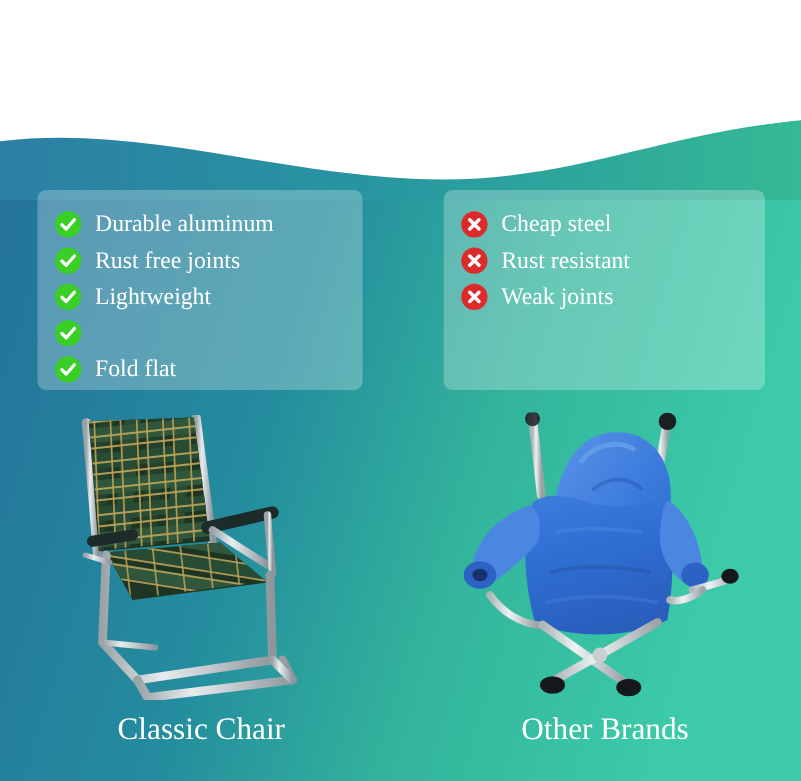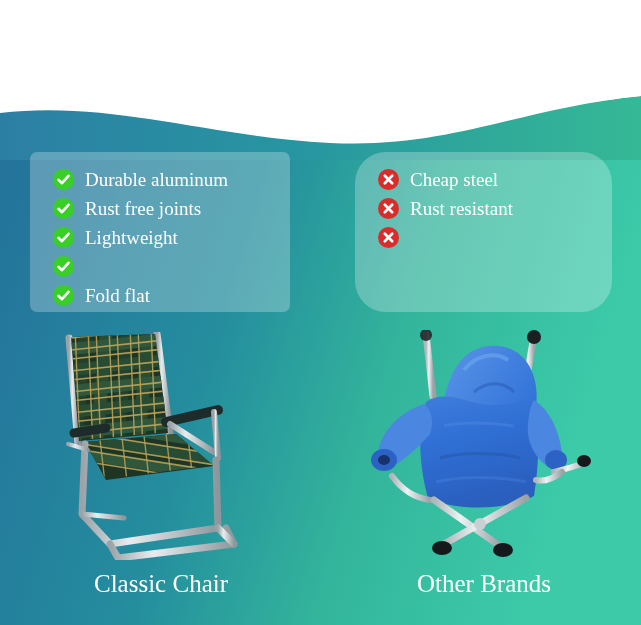--- a/index.html
+++ b/index.html
@@ -38,36 +38,34 @@
     z-index: 1;
   }
   .body-bg svg { display: block; }
 
   
   .panel {
     position: absolute;
     border-radius: 7px;
     z-index: 4;
     box-sizing: border-box;
-    padding-left: 9px;
   }
   .panel-pros {
     left: 30px;
     top: 152px;
     width: 260px;
     height: 160px;
     background: rgba(255,255,255,0.26);
   }
   .panel-cons {
     left: 355px;
     top: 152px;
     width: 257px;
     height: 160px;
     background: rgba(255,255,255,0.26);
-    border-radius: 31px;
   }
   .feature-list {
     list-style: none;
     margin: 0;
     padding: 14px 0 0 14px;
   }
   .feature-item {
     display: flex;
     align-items: center;
     height: 27px;
@@ -206,20 +204,21 @@
             </svg>
         </span>
         <span class="feature-text">Rust resistant</span>
       </li>
       <li class="feature-item">
         <span class="badge badge-cross">
           <svg width="21" height="21" viewBox="0 0 21 21">
               <path d="M6.8 6.8 L14.2 14.2 M14.2 6.8 L6.8 14.2" stroke="#ffffff" stroke-width="2.7" stroke-linecap="round"></path>
             </svg>
         </span>
+        <span class="feature-text">Weak joints</span>
       </li>
     </ul>
   </div>
 
   <div class="product product-classic">
     <svg width="225" height="228" viewBox="0 0 225 228" xmlns="http://www.w3.org/2000/svg">
       <defs>
         <linearGradient id="alum" x1="0" y1="0" x2="1" y2="0">
           <stop offset="0" stop-color="#9aa3a8"></stop>
           <stop offset="0.35" stop-color="#e8ecee"></stop>

